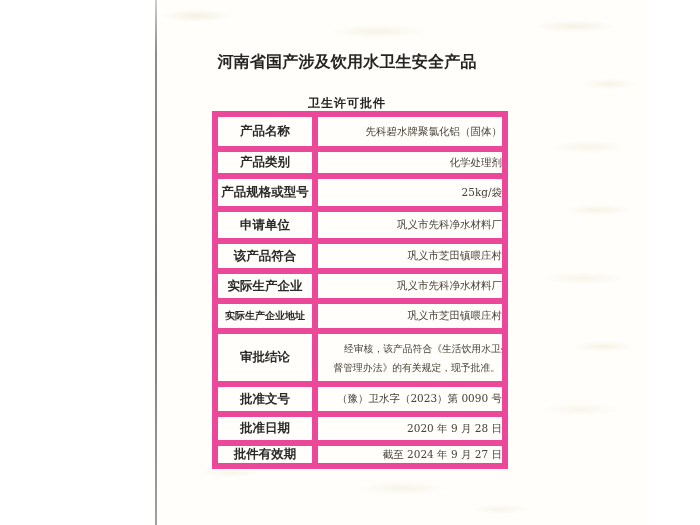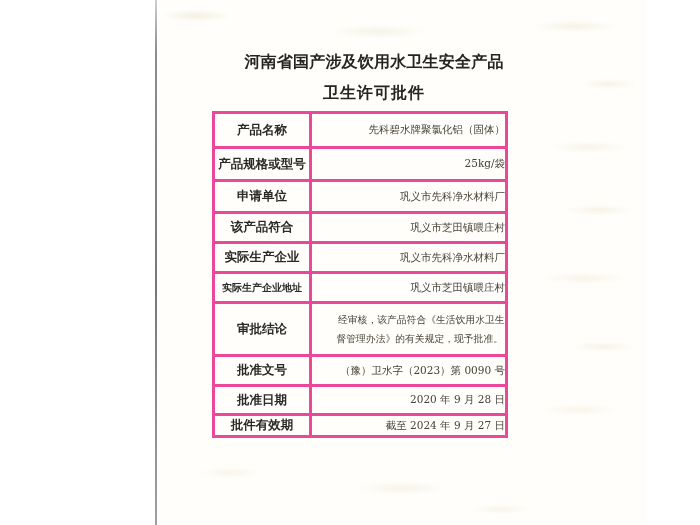--- a/index.html
+++ b/index.html
@@ -38,39 +38,39 @@
   }
   
   .scan-edge {
     position: absolute;
     left: 155px; top: 0;
     width: 2px; height: 525px;
     background: linear-gradient(180deg, #cfcfcf 0%, #8d8d8d 10%, #787878 55%, #a0a0a0 100%);
   }
   .doc-title {
     position: absolute;
-    left: 174px; top: 52px;
+    left: 147px; top: 52px;
     width: 400px;
     text-align: center;
     font-weight: bold;
     color: #262422;
   }
   .doc-title .t1 { font-size: 16px; letter-spacing: 0.2px; }
-  .doc-title .t2 { font-size: 16px; margin-top: 10px; letter-spacing: 1px; }
+  .doc-title .t2 { font-size: 12px; margin-top: 22px; letter-spacing: 1px; }
 
   table.cert-table {
     position: absolute;
     left: 212px; top: 111px;
     width: 296px;
     border-collapse: collapse;
     table-layout: fixed;
     border: 2px solid #4f4f4f;
   }
   .cert-table th, .cert-table td {
-    border: 3px solid #ec4899;
+    border: 6px solid #ec4899;
     padding: 0;
     vertical-align: middle;
     overflow: hidden;
   }
   .cert-table th {
     width: 94px;
     font-size: 12.5px;
     font-weight: bold;
     color: #2b2a28;
     text-align: center;
@@ -112,20 +112,24 @@
     <div class="t1">河南省国产涉及饮用水卫生安全产品</div>
     <div class="t2">卫生许可批件</div>
   </div>
 
   <table class="cert-table">
     <tbody>
         <tr class="r0">
       <th>产品名称</th>
       <td>先科碧水牌聚氯化铝（固体）</td>
     </tr>
+    <tr class="r1">
+      <th>产品类别</th>
+      <td>化学处理剂</td>
+    </tr>
     <tr class="r2">
       <th>产品规格或型号</th>
       <td>25kg/袋</td>
     </tr>
     <tr class="r3">
       <th>申请单位</th>
       <td>巩义市先科净水材料厂</td>
     </tr>
     <tr class="r4">
       <th>该产品符合</th>

